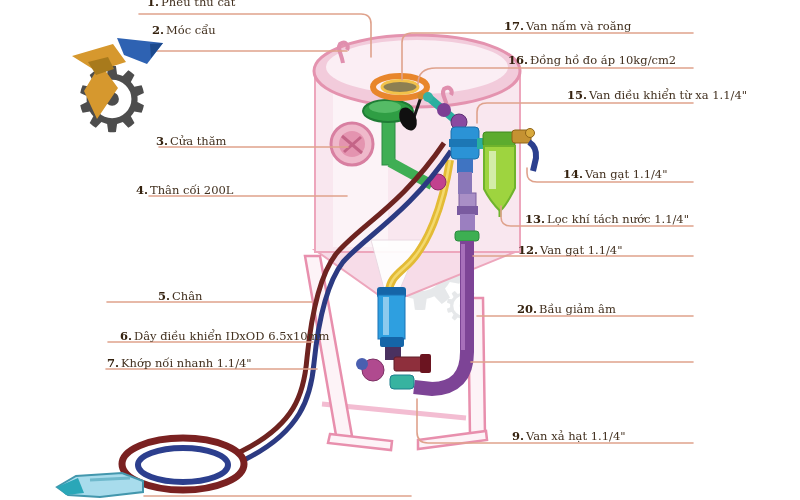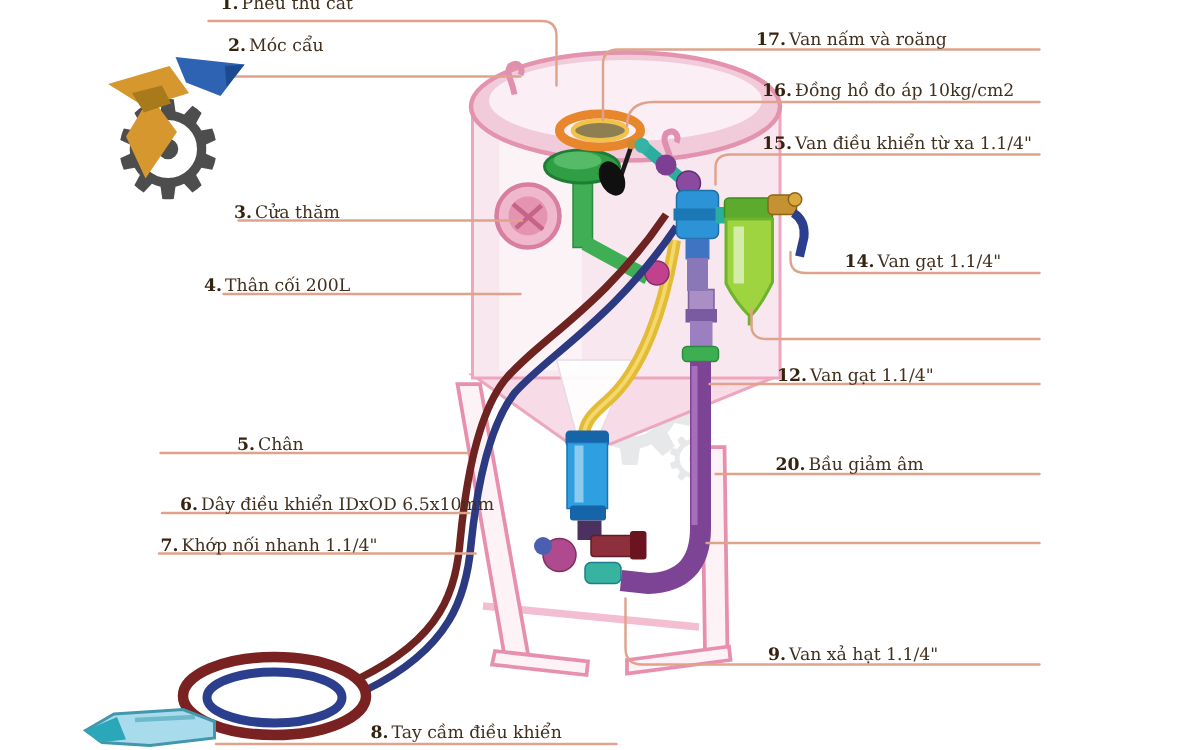--- a/index.html
+++ b/index.html
@@ -165,22 +165,22 @@
     </g>
   </svg>
 
   <div class="lbl" style="left:147px;top:-4px"><b>1.</b><span>Phễu thu cát</span></div>
   <div class="lbl" style="left:152px;top:24px"><b>2.</b><span>Móc cẩu</span></div>
   <div class="lbl" style="left:156px;top:135px"><b>3.</b><span>Cửa thăm</span></div>
   <div class="lbl" style="left:136px;top:184px"><b>4.</b><span>Thân cối 200L</span></div>
   <div class="lbl" style="left:158px;top:290px"><b>5.</b><span>Chân</span></div>
   <div class="lbl" style="left:120px;top:330px"><b>6.</b><span>Dây điều khiển IDxOD 6.5x10mm</span></div>
   <div class="lbl" style="left:107px;top:357px"><b>7.</b><span>Khớp nối nhanh 1.1/4"</span></div>
-  <div class="lbl" style="left:247px;top:482px"><b>8.</b><span>Tay cầm điều khiển</span></div>
   <div class="lbl" style="left:512px;top:430px"><b>9.</b><span>Van xả hạt 1.1/4"</span></div>
   <div class="lbl" style="left:517px;top:303px"><b>20.</b><span>Bầu giảm âm</span></div>
   <div class="lbl" style="left:518px;top:244px"><b>12.</b><span>Van gạt 1.1/4"</span></div>
+  <div class="lbl" style="left:525px;top:213px"><b>13.</b><span>Lọc khí tách nước 1.1/4"</span></div>
   <div class="lbl" style="left:563px;top:168px"><b>14.</b><span>Van gạt 1.1/4"</span></div>
-  <div class="lbl" style="left:508px;top:89px"><b>15.</b><span>Van điều khiển từ xa 1.1/4"</span></div>
+  <div class="lbl" style="left:567px;top:89px"><b>15.</b><span>Van điều khiển từ xa 1.1/4"</span></div>
   <div class="lbl" style="left:508px;top:54px"><b>16.</b><span>Đồng hồ đo áp 10kg/cm2</span></div>
   <div class="lbl" style="left:504px;top:20px"><b>17.</b><span>Van nấm và roăng</span></div>
 
 </div>
 
 </body></html>

